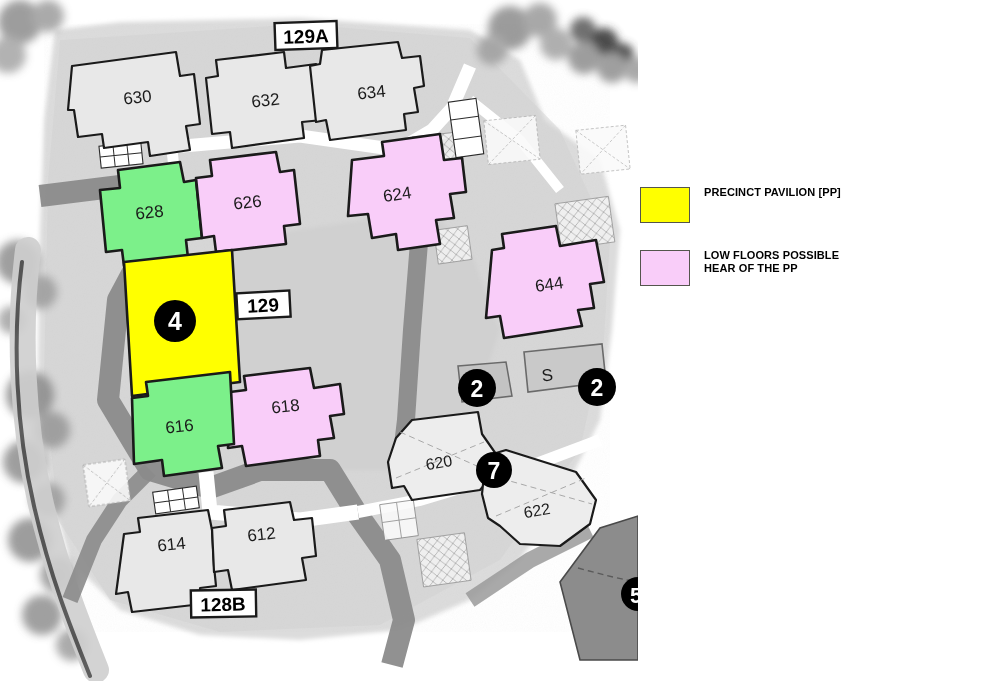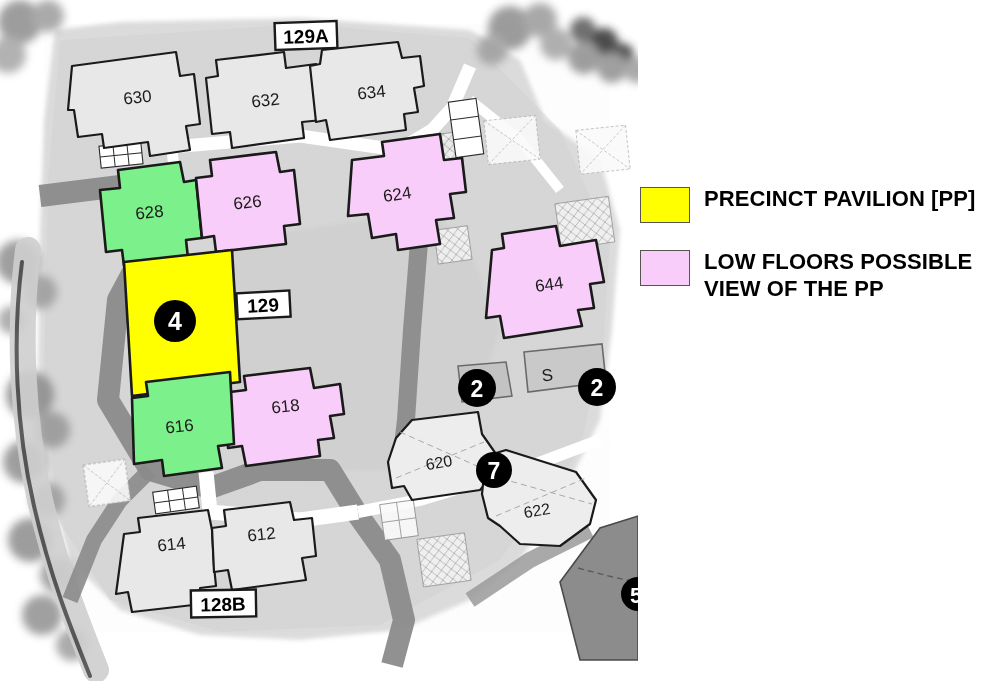--- a/index.html
+++ b/index.html
@@ -51,21 +51,21 @@
   }
   .legend-swatch {
     width: 48px;
     height: 34px;
     border: 1.5px solid #55554d;
     flex: 0 0 auto;
     margin-top: 1px;
   }
   .legend-label {
     margin-left: 14px;
-    font-size: 22px;
+    font-size: 11px;
     font-weight: bold;
     color: #000000;
     line-height: 1.22;
     letter-spacing: 0.1px;
     white-space: pre-line;
     font-family: "Liberation Sans", sans-serif;
   }
 </style>
 </head>
 <body>
@@ -344,19 +344,19 @@
   <div id="legend">
 
     <div class="legend-row">
       <div class="legend-swatch" style="background:#ffff00;"></div>
       <div class="legend-label">PRECINCT PAVILION [PP]</div>
     </div>
 
     <div class="legend-row">
       <div class="legend-swatch" style="background:#f9cdf9;"></div>
       <div class="legend-label">LOW FLOORS POSSIBLE
-VIEW OF THE PP</div>
+HEAR OF THE PP</div>
     </div>
 
 
   </div>
 
 </div>
 
 </body></html>

